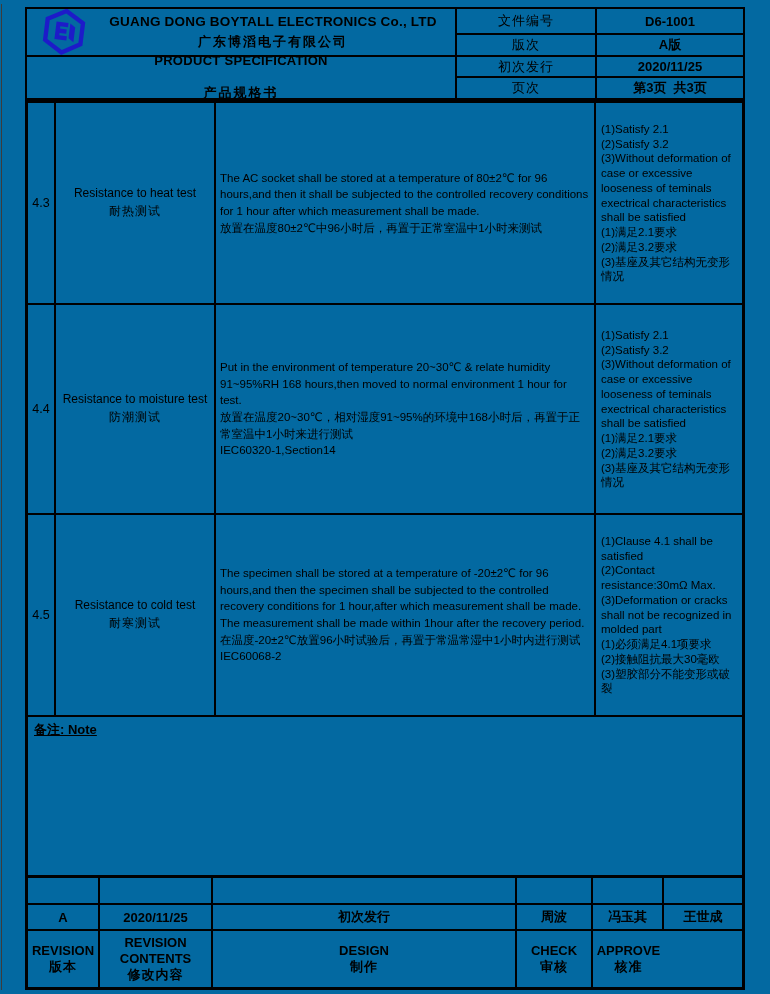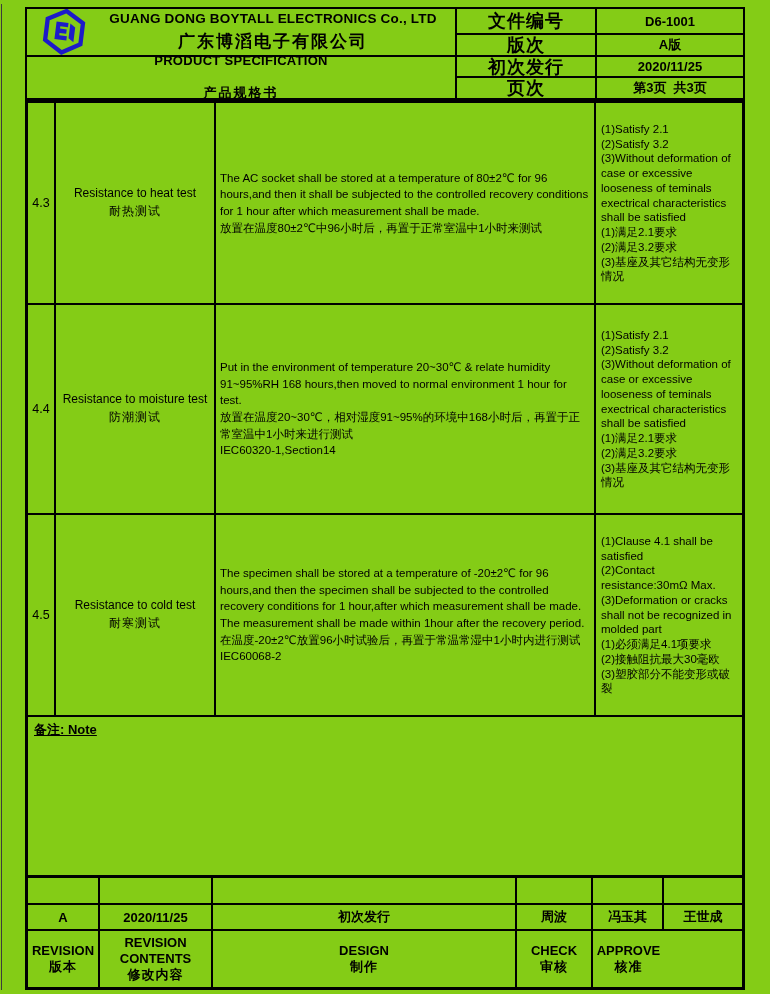--- a/index.html
+++ b/index.html
@@ -1,18 +1,18 @@
 <!DOCTYPE html>
 <html><head>
 <meta charset="utf-8">
 <style>
   * { margin:0; padding:0; box-sizing:border-box; }
   html,body { background:#e8e8e8; }
   .page {
-    position:relative; width:770px; height:994px; background:#84cc16;
+    position:relative; width:770px; height:994px; background:#0369a1;
     font-family:"Liberation Sans","DejaVu Sans",sans-serif; color:#000;
     overflow:hidden;
   }
   .edge-line { position:absolute; left:1px; top:4px; width:1px; height:986px; background:#3c3c3c; }
 
   
   .header-grid {
     position:absolute; left:25px; top:7px; width:720px; height:93px;
     border:2px solid #000; display:grid;
     grid-template-columns:430px 140px 1fr;
@@ -23,24 +23,24 @@
   .bb { border-bottom:2px solid #000; }
   .company-cell { grid-column:1; grid-row:1/3; justify-content:flex-start; padding-left:10px; }
   .product-cell { grid-column:1; grid-row:3/5; flex-direction:column; }
   .hl1{grid-column:2;grid-row:1}.hv1{grid-column:3;grid-row:1}
   .hl2{grid-column:2;grid-row:2}.hv2{grid-column:3;grid-row:2}
   .hl3{grid-column:2;grid-row:3}.hv3{grid-column:3;grid-row:3}
   .hl4{grid-column:2;grid-row:4}.hv4{grid-column:3;grid-row:4}
   .logo-box { width:54px; height:46px; flex:0 0 auto; display:flex; align-items:center; justify-content:center; }
   .company-text { flex:1; text-align:center; line-height:1.5; }
   .company-en { font-size:13.5px; font-weight:bold; letter-spacing:0.2px; }
-  .company-cn { font-size:17px; font-weight:bold; letter-spacing:2px; }
+  .company-cn { font-size:13px; font-weight:bold; letter-spacing:2px; }
   .title-en { font-size:13px; font-weight:bold; letter-spacing:0.3px; }
   .title-cn { font-size:13px; font-weight:bold; margin-top:16px; letter-spacing:2px; }
-  .hlabel { font-size:18px; font-weight:bold; letter-spacing:1px; }
+  .hlabel { font-size:13px; font-weight:normal; letter-spacing:1px; }
   .hvalue { font-size:13px; font-weight:bold; white-space:pre-wrap; }
 
   
   .main-grid {
     position:absolute; left:25px; top:100px; width:720px; height:778px;
     border:3px solid #000; display:grid;
     grid-template-columns:28px 160px 380px 1fr;
     grid-template-rows:202px 210px 202px 1fr;
   }
   .c-no   { font-size:12.5px; }

